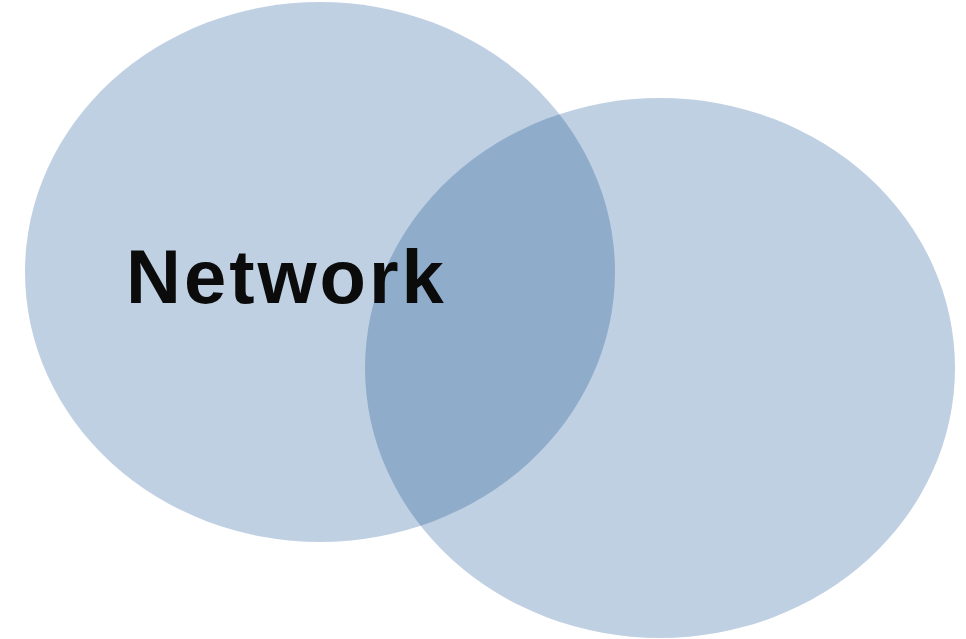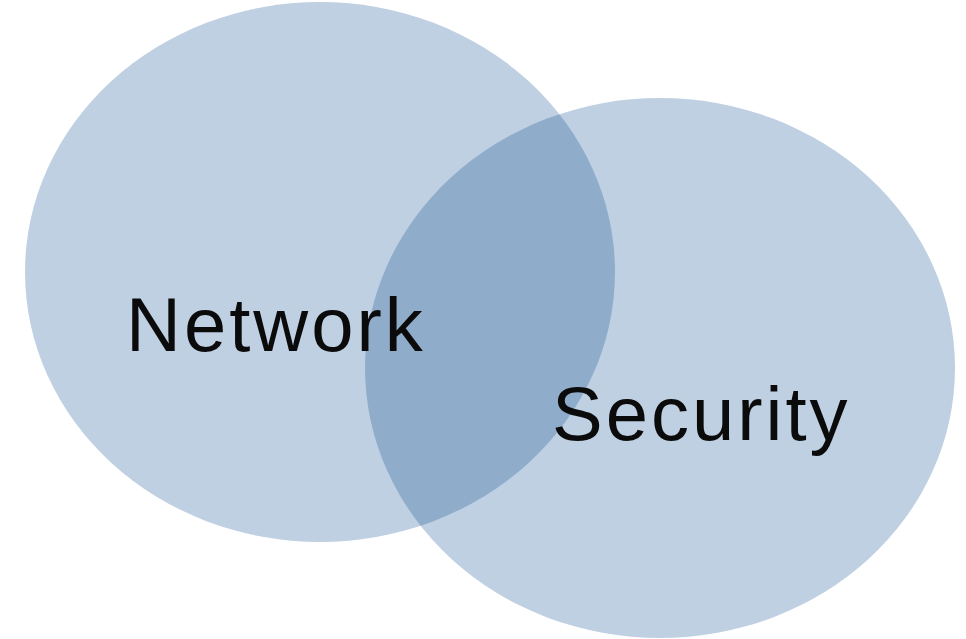--- a/index.html
+++ b/index.html
@@ -23,24 +23,23 @@
     top: 0;
     width: 966px;
     height: 639px;
     display: block;
   }
   .set-label {
     position: absolute;
     font-size: 76px;
     line-height: 1;
     letter-spacing: 3px;
-    font-weight: 400;
+    font-weight: 700;
     white-space: nowrap;
     user-select: none;
-    margin-top: 48px;
   }
   .label-network {
     left: 126px;
     top: 239px;
   }
   .label-security {
     left: 552px;
     top: 328px;
   }
 </style>
@@ -58,15 +57,14 @@
 
     <ellipse cx="320" cy="272" rx="295" ry="270" fill="#c0d0e3"></ellipse>
 
     <ellipse cx="660" cy="368" rx="295" ry="270" fill="#c0d0e3"></ellipse>
 
     <ellipse cx="660" cy="368" rx="295" ry="270" clip-path="url(#clip-left-circle)" fill="#8fadca"></ellipse>
   </svg>
 
   <div class="set-label label-network" style="color: rgb(11, 11, 11);">Network</div>
 
-  <div class="set-label label-security" style="color: rgb(11, 11, 11);">Security</div>
 
 </div>
 
 </body></html>

